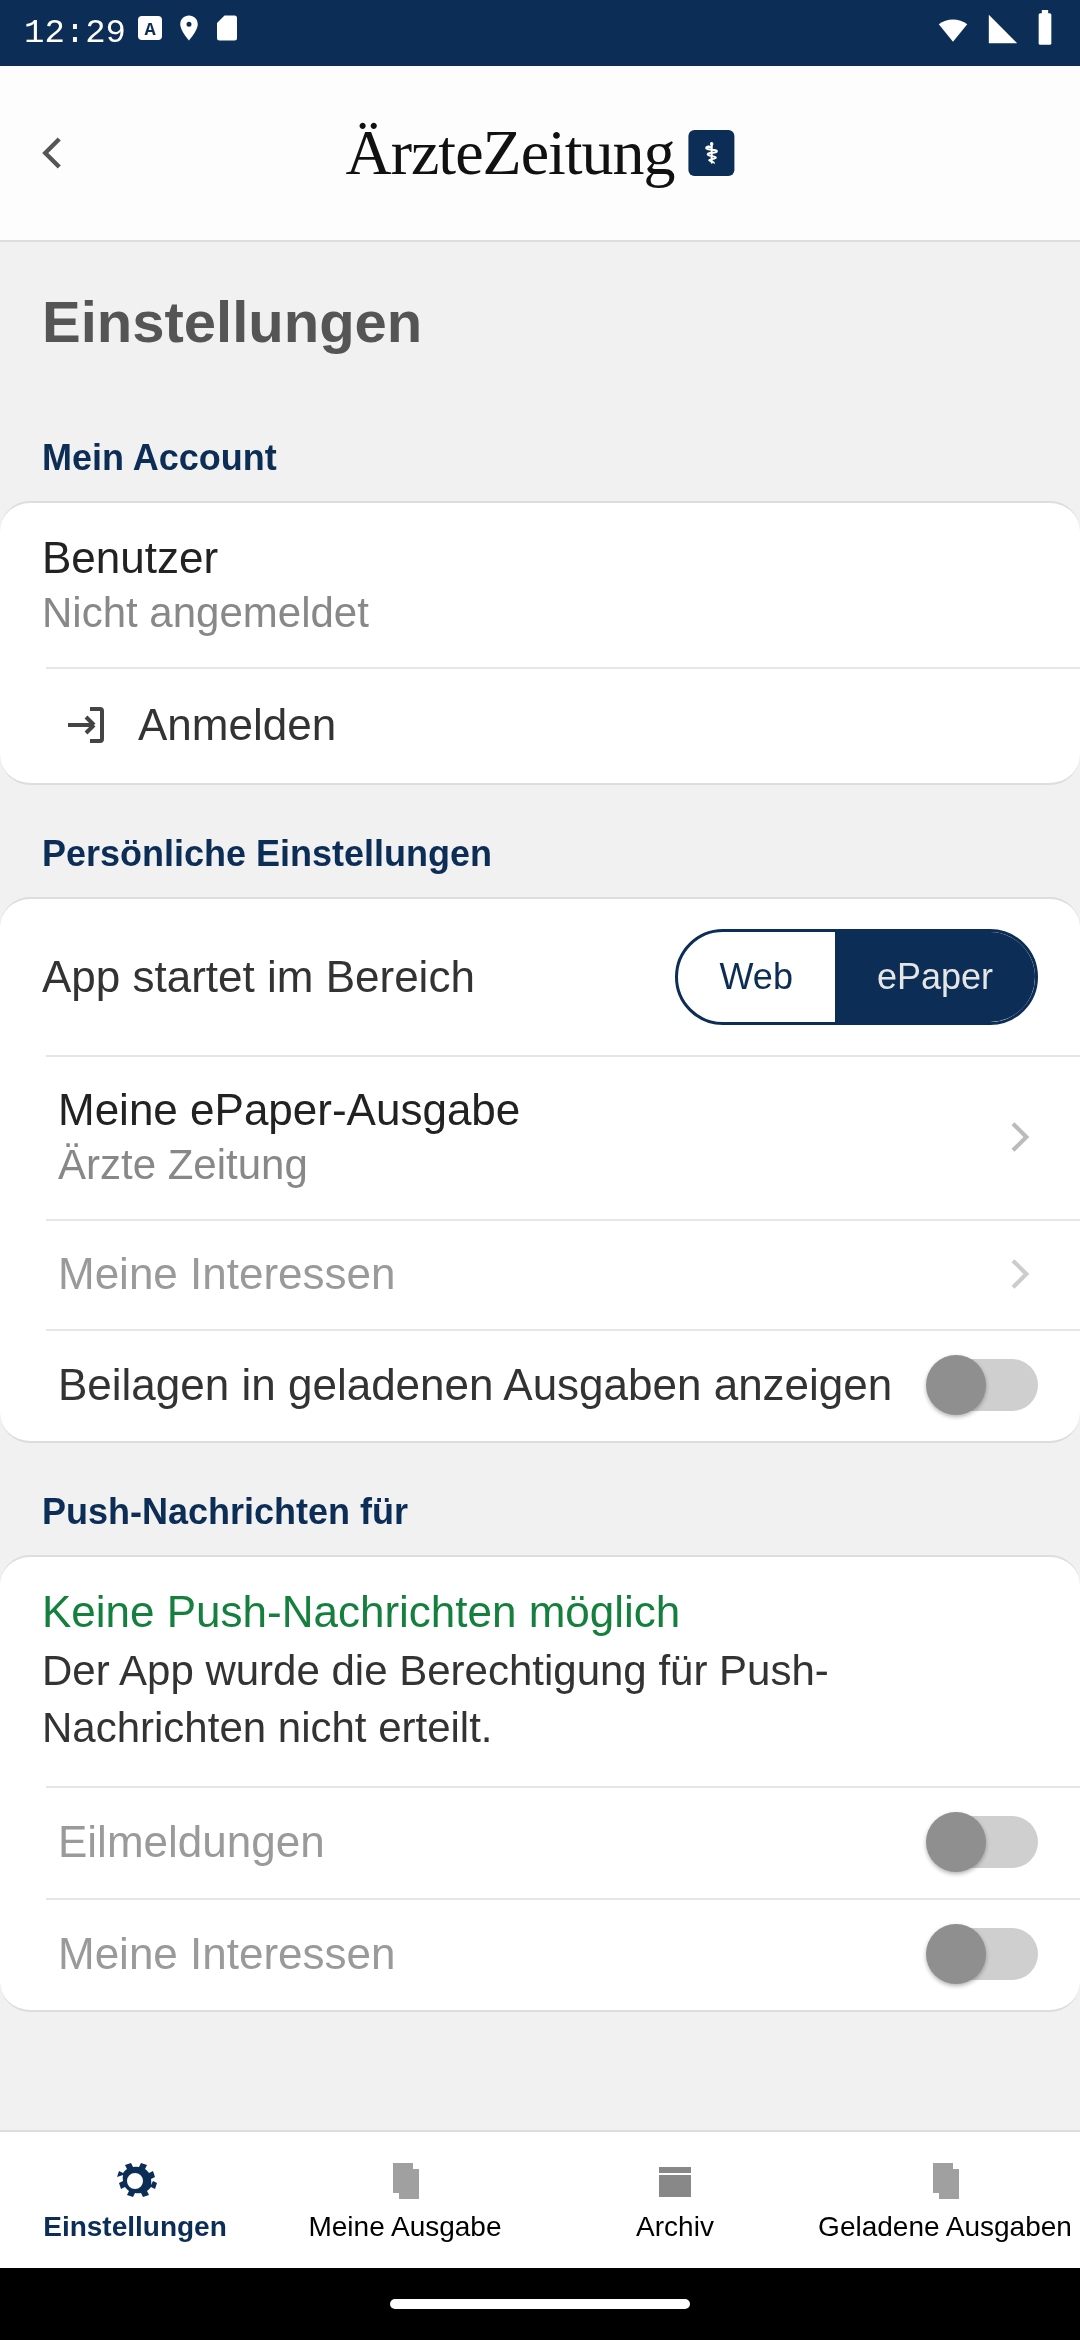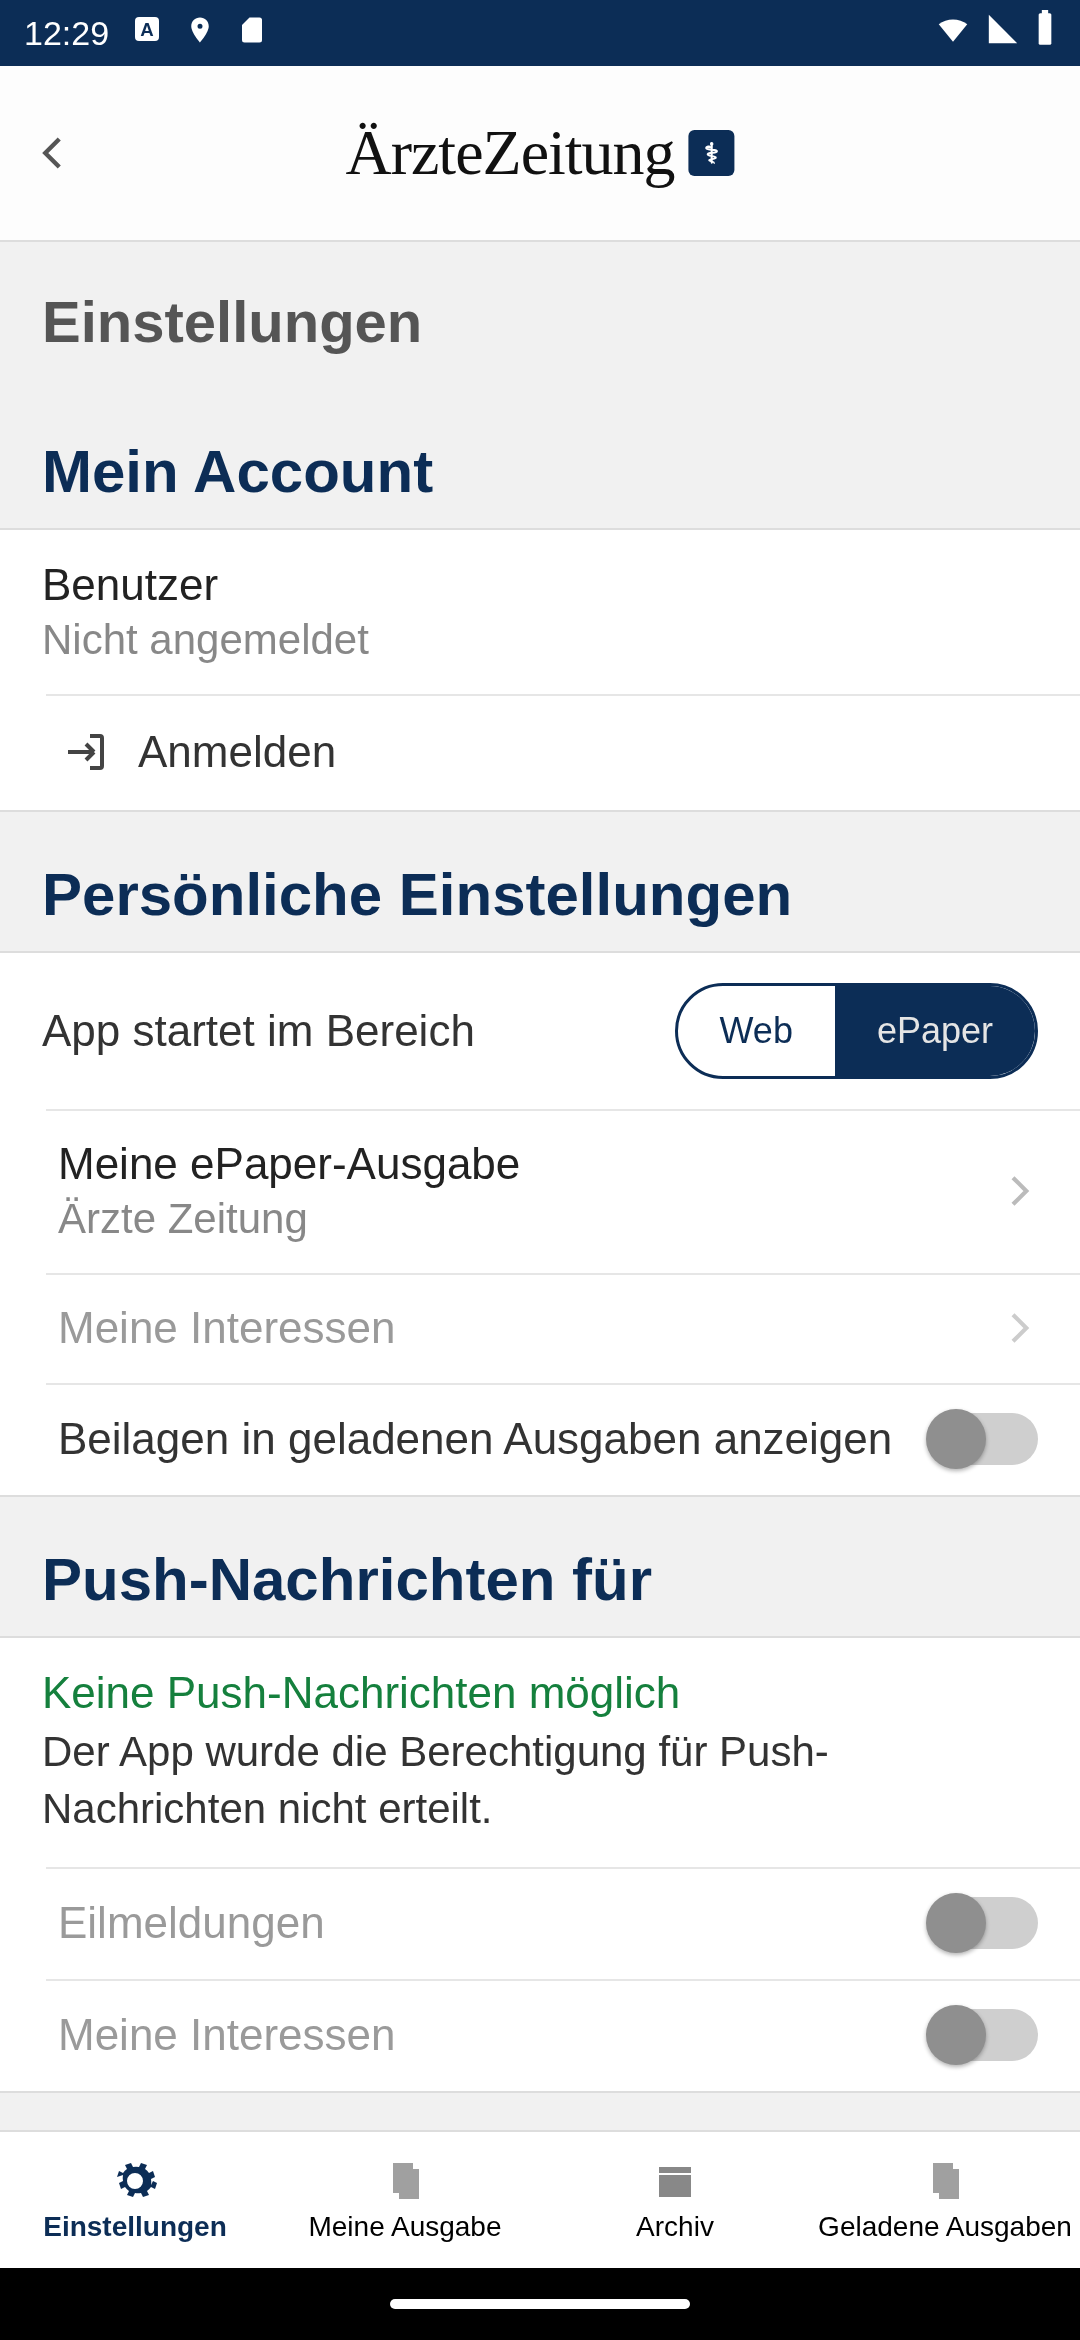--- a/index.html
+++ b/index.html
@@ -1,38 +1,38 @@
 <!DOCTYPE html>
 <html><head>
 <meta charset="utf-8">
 <style>
   * { box-sizing: border-box; margin: 0; padding: 0; }
   html, body { width: 1080px; height: 2340px; overflow: hidden; font-family: -apple-system, Helvetica, Arial, sans-serif; }
   body { display: flex; flex-direction: column; background: #f1f1f1; }
 
   
   .statusbar { height: 66px; background: #0c2d56; color: #fff; display: flex; align-items: center; padding: 0 24px; font-size: 34px; font-weight: 500; }
-  .statusbar .left  { display: flex; align-items: center; gap: 22px; }
+  .statusbar .left  { display: flex; align-items: center; gap: 8px; font-family: Liberation Mono, monospace; }
   .statusbar .right { margin-left: auto; display: flex; align-items: center; gap: 14px; }
   .statusbar svg, .statusbar .glyph { fill: #fff; color: #fff; }
 
   
   .header { height: 176px; background: #fdfdfd; border-bottom: 2px solid #ddd; display: flex; align-items: center; padding: 0 24px; position: relative; }
   .header .back { width: 60px; height: 60px; display: flex; align-items: center; justify-content: center; }
   .header .logo-wrap { position: absolute; left: 50%; transform: translateX(-50%); display: flex; align-items: center; gap: 14px; }
   .logo-text { font-family: Georgia, 'Times New Roman', serif; font-size: 64px; letter-spacing: -1px; color: #111; }
   .logo-badge { width: 46px; height: 46px; border-radius: 6px; background: #0c2d56; color: #fff; display: inline-flex; align-items: center; justify-content: center; font-size: 28px; font-weight: 700; }
 
   
   .content { flex: 1; overflow: hidden; }
   .page-title { font-size: 58px; font-weight: 700; color: #555; padding: 46px 42px 34px; }
 
-  .section-head { font-size: 60px; font-weight: 700; color: #0c2d56; padding: 48px 42px 22px; }
-
-  .card { background: #fff; border-top: 2px solid #ddd; border-bottom: 2px solid #ddd; }
+  .section-head { font-size: 36px; font-weight: 700; color: #0c2d56; padding: 48px 42px 22px; }
+
+  .card { background: #fff; border-top: 2px solid #ddd; border-bottom: 2px solid #ddd; border-radius: 30px; }
   .row { display: flex; align-items: center; padding: 30px 42px; gap: 24px; }
   .row + .row { border-top: 2px solid #e4e4e4; margin-left: 16px; }
   .card .row:not(:first-child) { position: relative; }
   .card .row:not(:first-child)::before { content: ""; position: absolute; top: 0; left: 30px; right: 0; height: 2px; background: #e6e6e6; }
   .card .row + .row { border-top: none; } 
 
   .row-primary   { font-size: 44px; color: #222; }
   .row-secondary { font-size: 42px; color: #888; margin-top: 6px; }
   .row-label     { font-size: 44px; color: #333; flex: 1; }
   .row-label.dim { color: #9a9a9a; }

